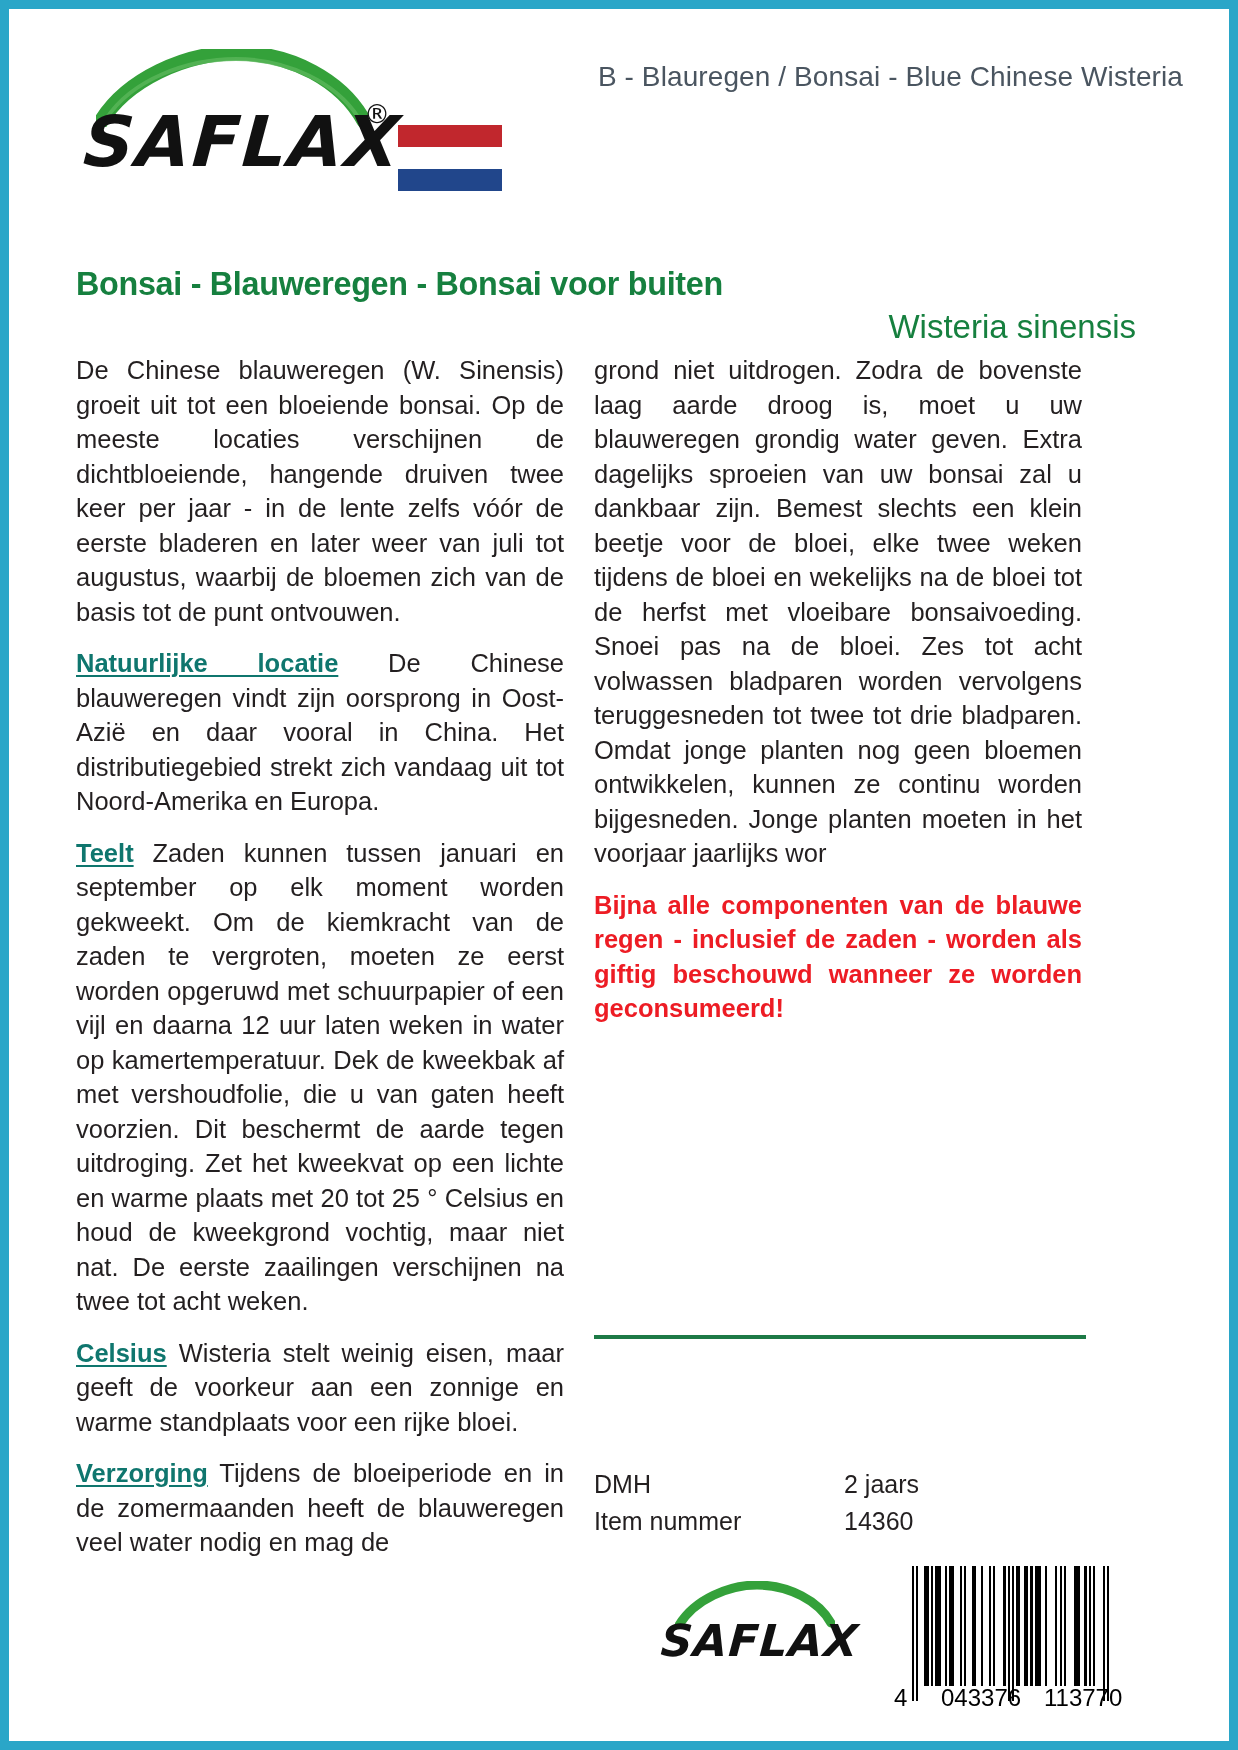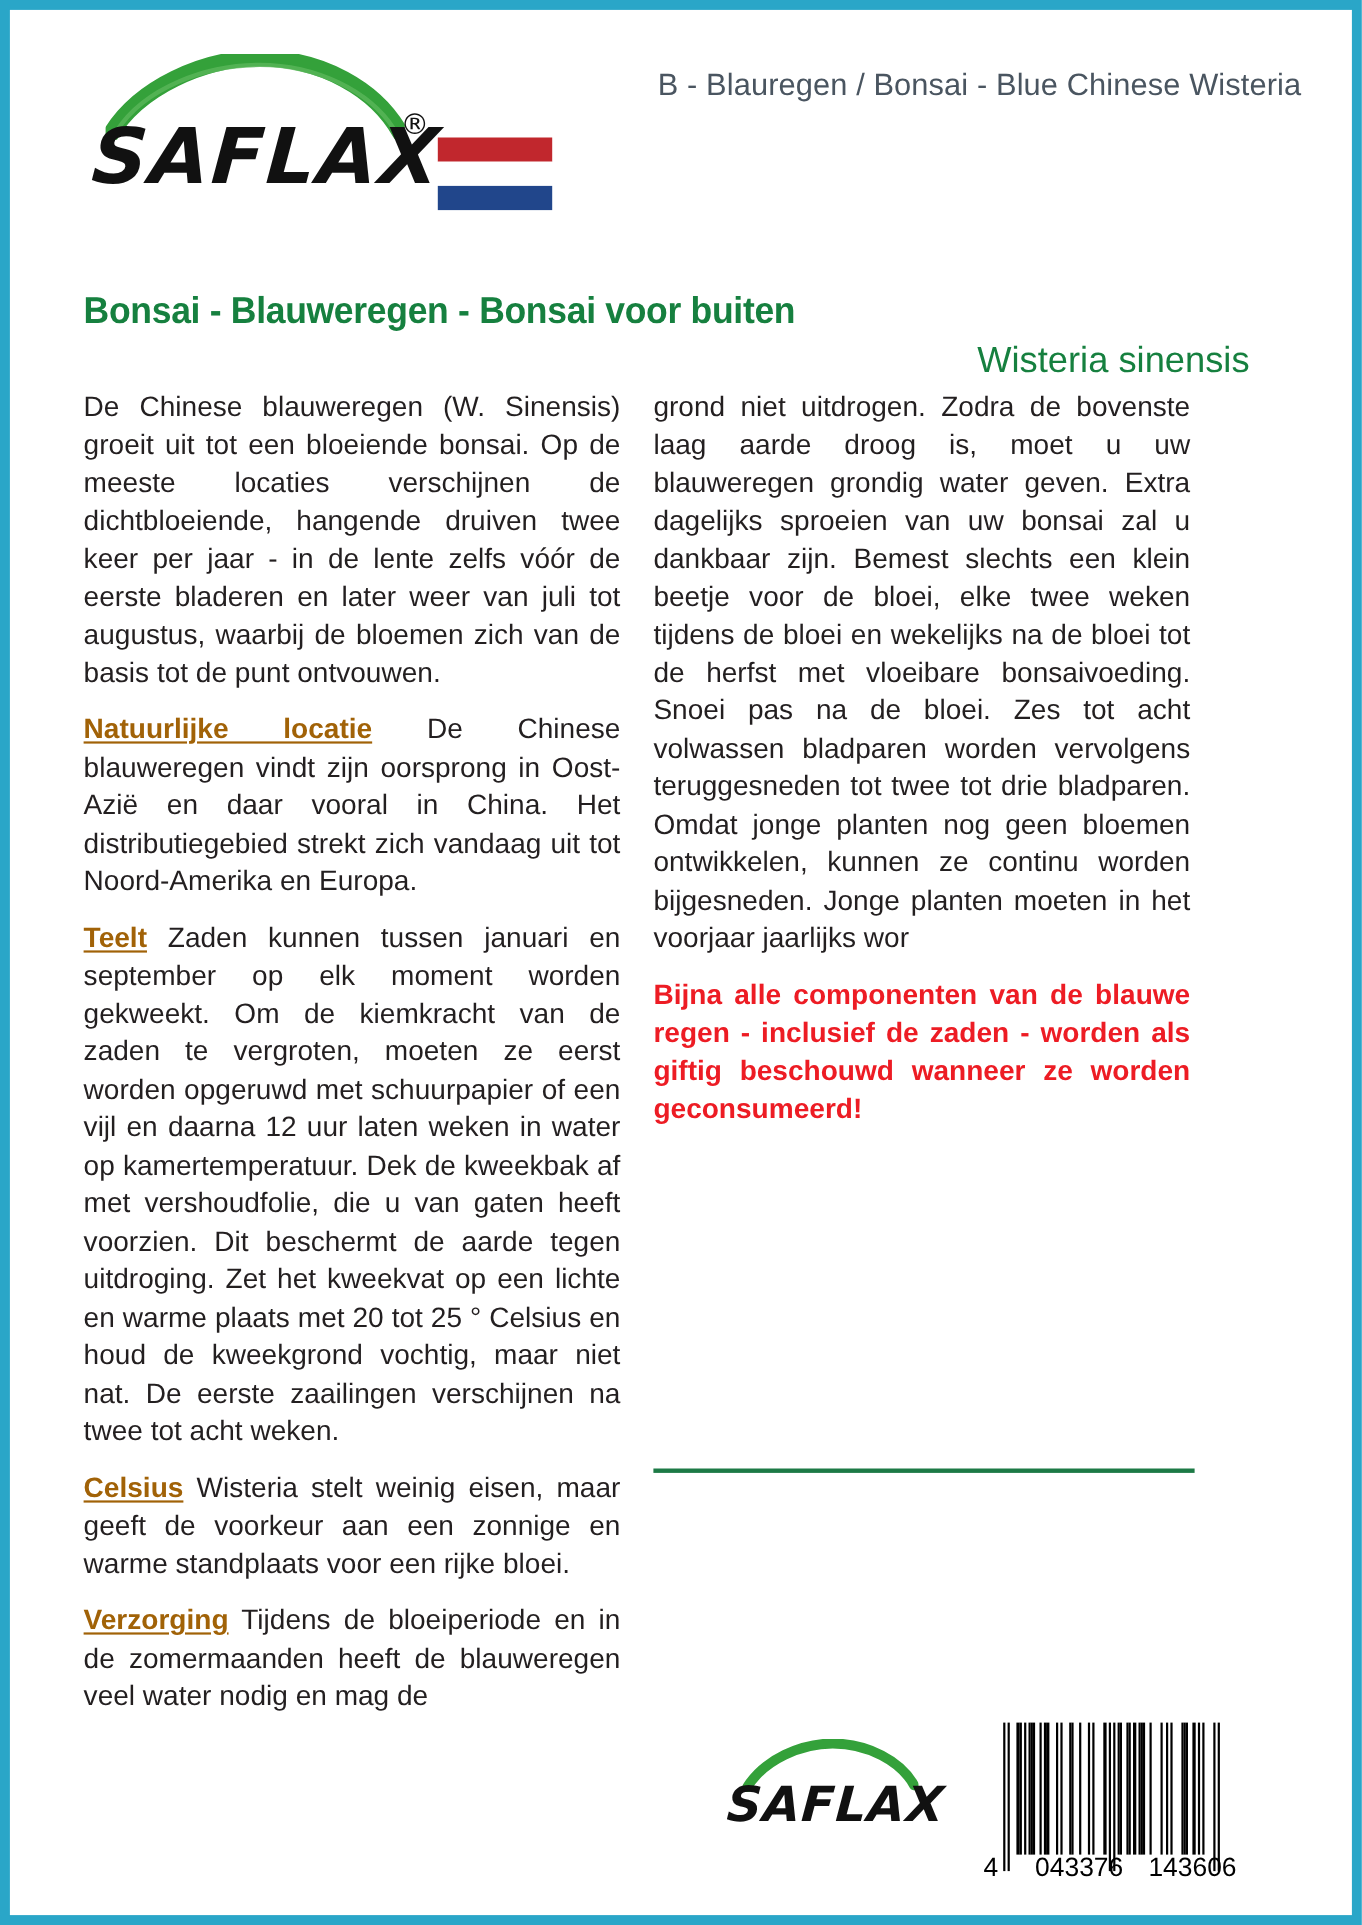--- a/index.html
+++ b/index.html
@@ -115,21 +115,21 @@
     line-height:34.5px;
     color:#231f20;
     text-align:justify;
     text-justify:inter-word;
     font-family:"Liberation Sans", sans-serif;
     hyphens:manual;
   }
   p.para.last{margin-bottom:0;}
 
   .hd{
-    color:#a16207;
+    color:#0f766e;
     font-weight:700;
     text-decoration:underline;
     text-underline-offset:3px;
     text-decoration-thickness:2px;
   }
 
   p.warn{
     margin:0;
     font-size:25.5px;
     line-height:34.5px;
@@ -241,20 +241,30 @@
     <div class="col right">
       <p class="para">grond niet uitdrogen. Zodra de bovenste laag aarde droog is, moet u uw blauweregen grondig water geven. Extra dagelijks sproeien van uw bonsai zal u dankbaar zijn. Bemest slechts een klein beetje voor de bloei, elke twee weken tijdens de bloei en wekelijks na de bloei tot de herfst met vloeibare bonsaivoeding. Snoei pas na de bloei. Zes tot acht volwassen bladparen worden vervolgens teruggesneden tot twee tot drie bladparen. Omdat jonge planten nog geen bloemen ontwikkelen, kunnen ze continu worden bijgesneden. Jonge planten moeten in het voorjaar jaarlijks wor</p>
 
 
       <p class="warn">Bijna alle componenten van de blauwe regen - inclusief de zaden - worden als giftig beschouwd wanneer ze worden geconsumeerd!</p>
     </div>
   </div>
 
   <div class="divider"></div>
 
+  <div class="info">
+    <div class="row">
+      <div class="k">DMH</div>
+      <div class="v">2 jaars</div>
+    </div>
+    <div class="row">
+      <div class="k">Item nummer</div>
+      <div class="v">14360</div>
+    </div>
+  </div>
 
   <div class="foot-logo">
     <svg class="foot-swoosh" viewBox="0 0 160 48">
       <path d="M4 44 C20 18 54 4 82 4 C114 4 144 20 156 42" fill="none" stroke="#34a13a" stroke-width="9" stroke-linecap="round"></path>
     </svg>
     <div class="foot-word">SAFLAX</div>
   </div>
 
   <div class="barcode-wrap">
     <div class="barcode-bars" id="bars">
@@ -350,18 +360,18 @@
           <i class="g" style="width: 2.08421px;"></i>
           <i class="g" style="width: 2.08421px;"></i>
           <i class="g" style="width: 2.08421px;"></i>
           <i class="t" style="width: 2.08421px; background: rgb(0, 0, 0);"></i>
           <i class="g t" style="width: 2.08421px;"></i>
           <i class="t" style="width: 2.08421px; background: rgb(0, 0, 0);"></i>
         </div>
     <div class="bc-digits">
       <span class="bc-d0">4</span>
       <span class="bc-d1">043376</span>
-      <span class="bc-d2">143606</span>
+      <span class="bc-d2">113770</span>
     </div>
   </div>
 
  </div>
 </div>
 
 </body></html>

